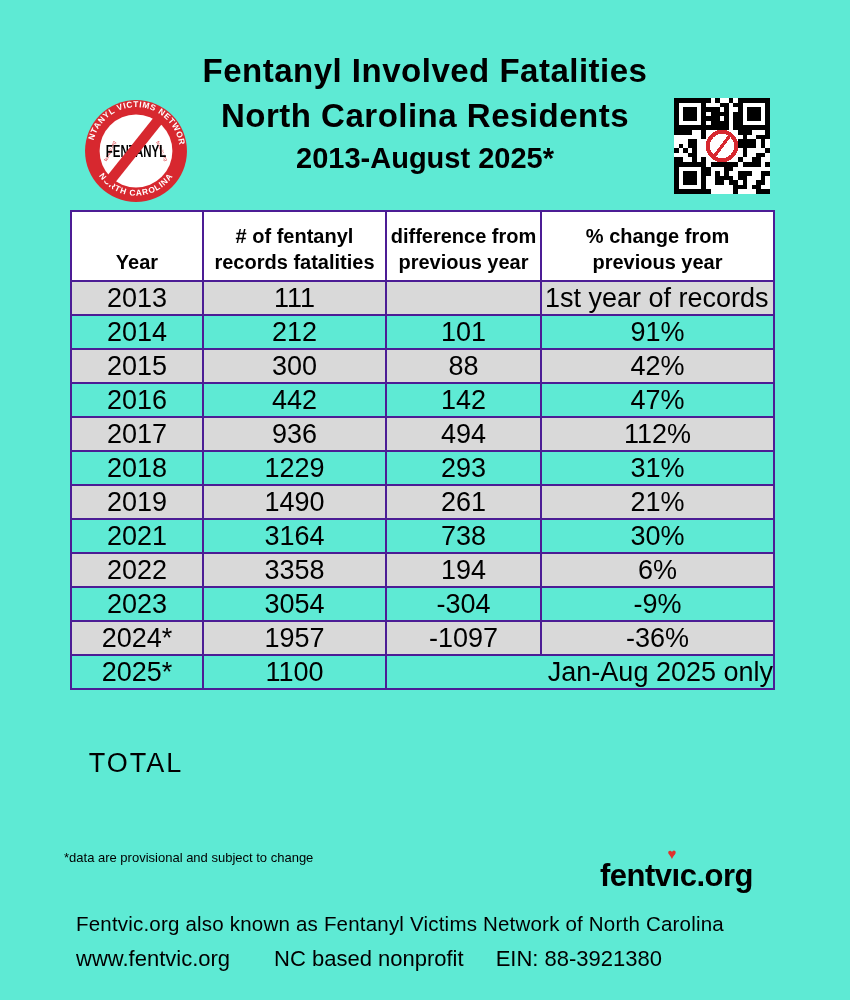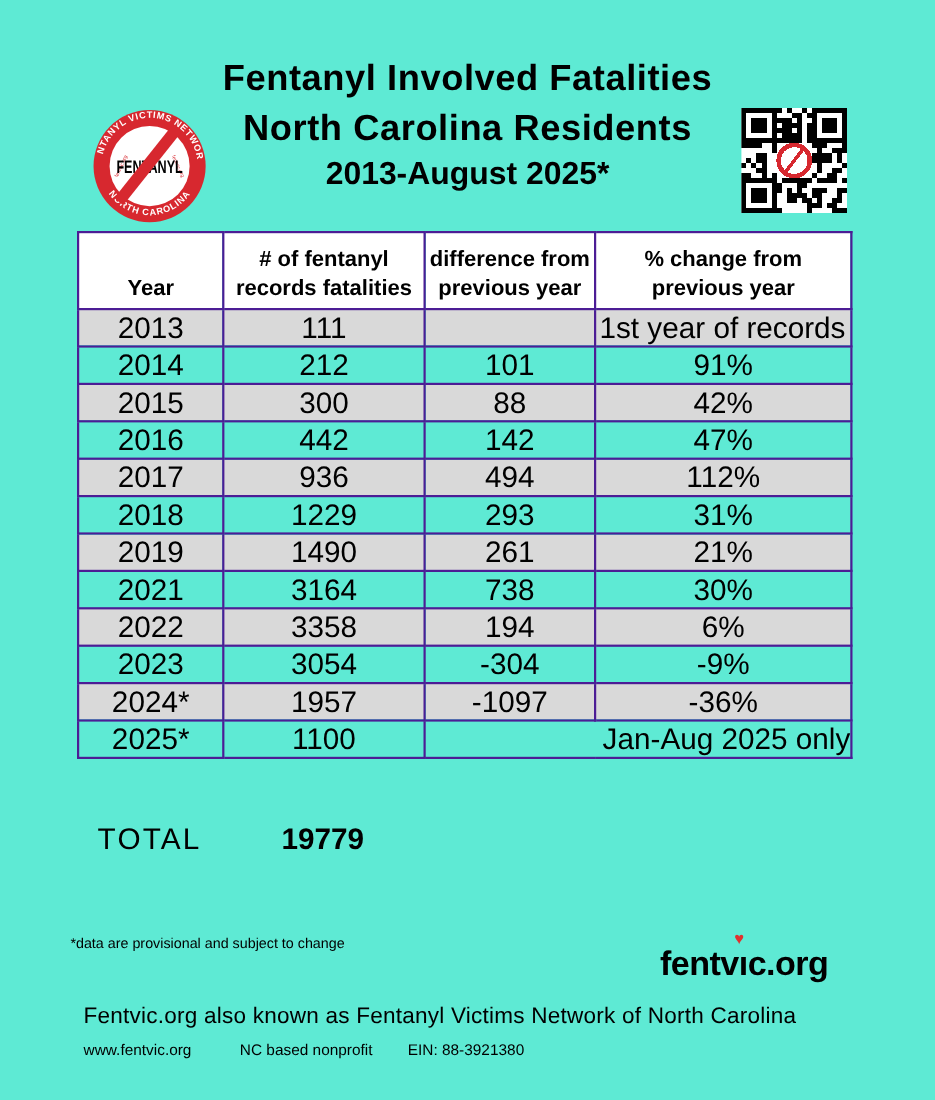--- a/index.html
+++ b/index.html
@@ -33,21 +33,21 @@
   
   .footnote1{position:absolute;left:76px;top:818px;font-size:17px;}
   .footnote2{position:absolute;left:64px;top:850px;font-size:13px;}
 
   .fentvic-logo{position:absolute;left:600px;top:858px;font-size:31px;font-weight:bold;
                 letter-spacing:-.5px;}
   .i-wrap{position:relative;display:inline-block;}
   .heart{position:absolute;left:-4px;top:-13px;font-size:15px;font-weight:normal;}
 
   .footer-line1{position:absolute;left:76px;top:912px;font-size:20.5px;letter-spacing:.2px;}
-  .footer-line2{position:absolute;left:76px;top:946px;font-size:14px;}
+  .footer-line2{position:absolute;left:76px;top:946px;font-size:22px;}
   .footer-line2 .gap1{margin-right:44px;}
   .footer-line2 .gap2{margin-right:32px;}
 </style>
 </head>
 <body>
 
 <div class="page">
 
   <div class="title-block">
     <div class="title-line1">Fentanyl Involved Fatalities</div>
@@ -297,21 +297,20 @@
       <tr>
         <td>2025*</td>
         <td>1100</td>
         <td class="span-note" colspan="2">Jan-Aug 2025 only</td>
       </tr>
     </tbody>
   </table>
 
   <div class="total-row">
     <span class="total-label">TOTAL</span>
-    <span class="total-value">19779</span>
   </div>
 
   <div class="footnote2">*data are provisional and subject to change</div>
 
   <div class="fentvic-logo">
     <span>fentv</span><span class="i-wrap"><span>ı</span><span class="heart" style="color:#e0312e">♥</span></span><span>c.org</span>
   </div>
 
   <div class="footer-line1">Fentvic.org also known as Fentanyl Victims Network of North Carolina</div>
   <div class="footer-line2">

